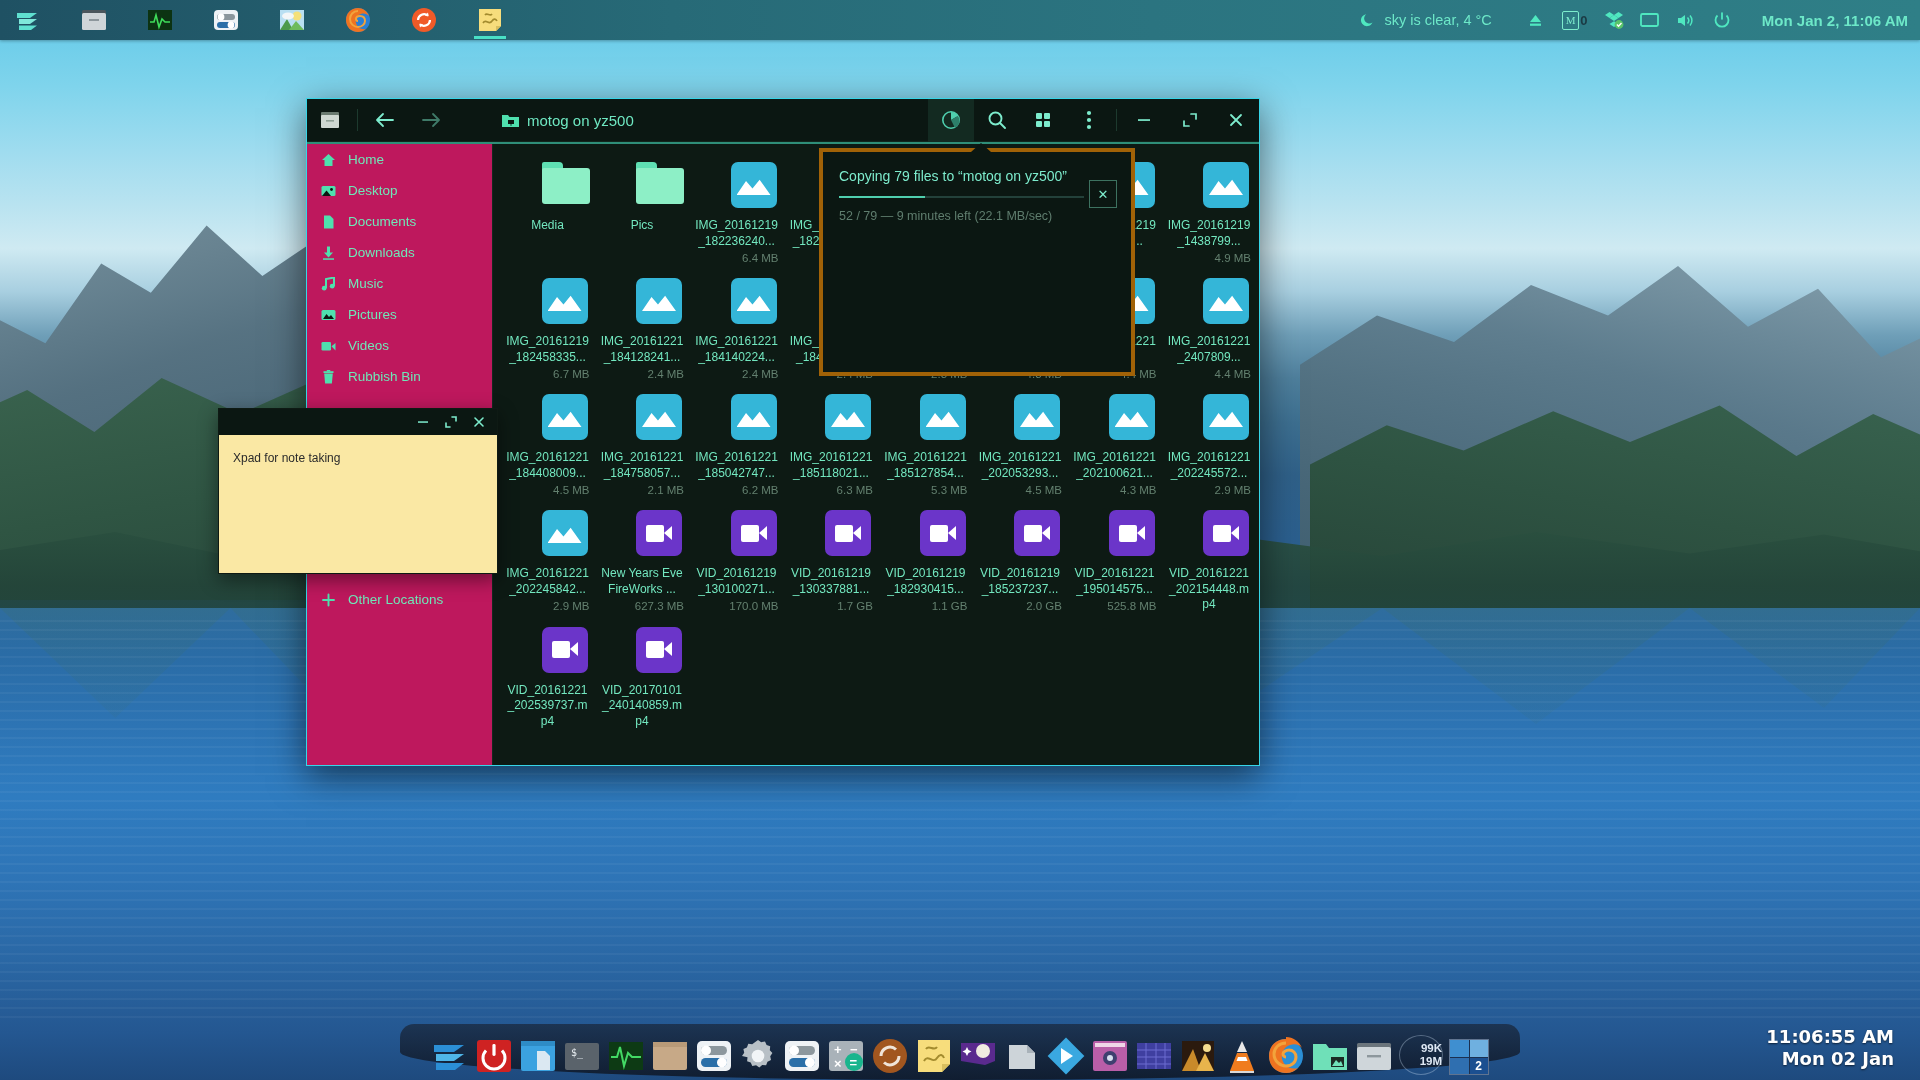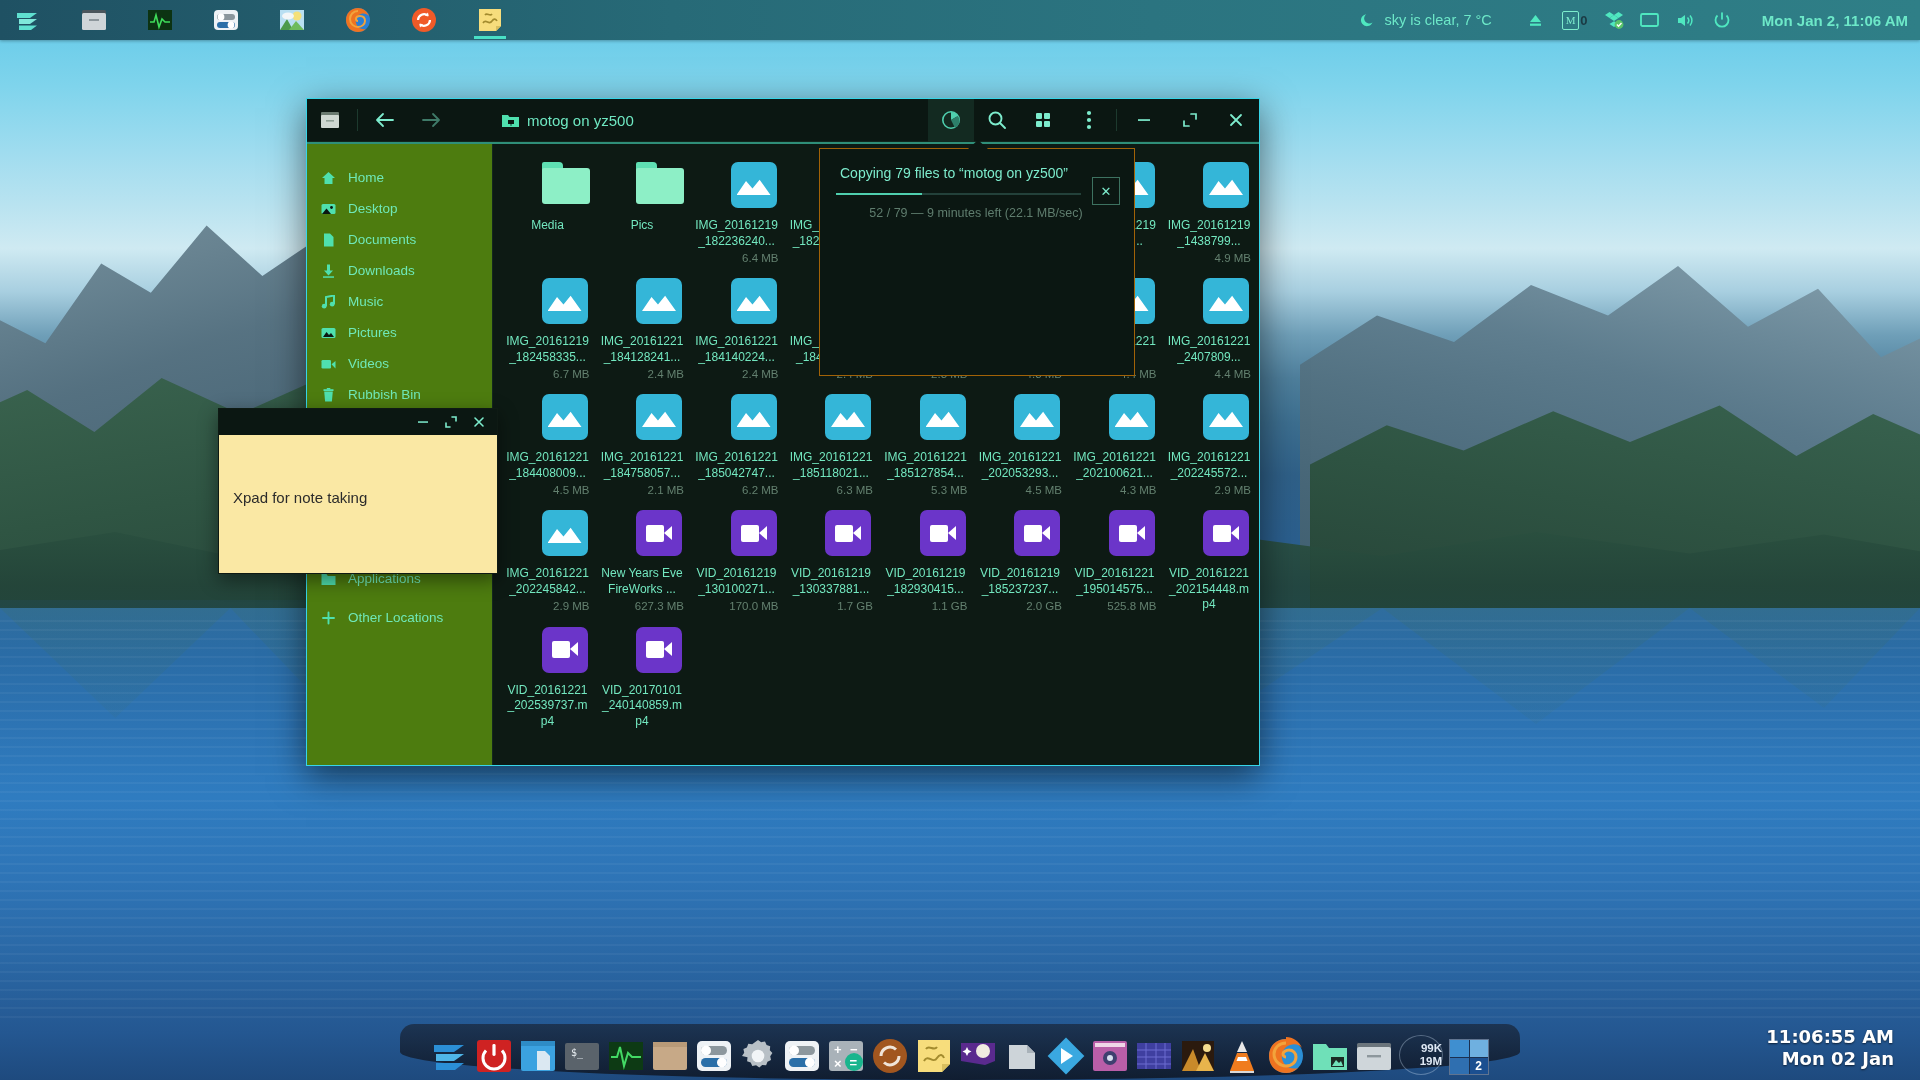--- a/index.html
+++ b/index.html
@@ -135,21 +135,21 @@
   .hdr-title {
     display:flex; align-items:center; gap:8px; color:#6fe8c2; font-size:15px;
     margin-left:48px;
   }
   .hdr-right { margin-left:auto; display:flex; align-items:center; }
   .hdr-btn.progress-btn { background:#132a21; }
   .fm-accent-line { height:2px; background:#2f8f79; flex:0 0 auto; }
 
   .fm-body { flex:1; display:flex; min-height:0; }
   .fm-sidebar {
-    width:186px; background:#4d7c0f; flex:0 0 auto; padding-top:18px;
+    width:186px; background:#be185d; flex:0 0 auto; padding-top:0;
     border-right:1px solid #13271f; overflow:hidden;
   }
   .sb-item {
     display:flex; align-items:center; gap:12px; height:31px; padding-left:14px;
     color:#6fe8b8; font-size:13.5px; cursor:pointer;
   }
   .sb-sep { height:10px; }
 
   .fm-main {
     flex:1; background:#0d1a14; position:relative; overflow:hidden;
@@ -195,22 +195,22 @@
   .ico-vid .cam {
     position:relative; width:26px; height:17px;
   }
   .ico-vid .cam .box { position:absolute; left:0; top:0; width:18px; height:17px; background:#fff; border-radius:2px; }
   .ico-vid .cam .tri { position:absolute; right:0; top:1px; width:0; height:0;
     border-top:7.5px solid transparent; border-bottom:7.5px solid transparent; border-right:8px solid #fff; }
 
   
   .copy-pop {
     position:absolute; left:819px; top:148px; width:316px; height:228px;
-    background:#0b1712; border:1px solid #a16207;
-    z-index:200; padding:16px 18px 0 16px;text-align:center;
+    background:#0b1712; border:4px solid #a16207;
+    z-index:200; padding:16px 18px 0 16px;
   }
   .copy-pop::before {
     content:''; position:absolute; top:-9px; left:148px;
     border-left:10px solid transparent; border-right:10px solid transparent;
     border-bottom:9px solid #0b1712;
   }
   .copy-title { color:#7deccd; font-size:14px; margin-bottom:12px; padding-right:44px; }
   .copy-bar { height:2px; background:#23413a; width:245px; position:relative; }
   .copy-bar .fill { position:absolute; left:0; top:0; height:2px; background:#4fcfae; width:35%; }
   .copy-sub { color:#5f7d6e; font-size:12.5px; margin-top:11px; }
@@ -226,21 +226,21 @@
     z-index:300; box-shadow:0 6px 18px rgba(0,0,0,.45);
     display:flex; flex-direction:column;
     border:1px solid #0e1a14;
   }
   .xpad-bar {
     height:26px; background:#0b1712; display:flex; align-items:center; justify-content:flex-end;
     gap:4px; padding-right:6px;
   }
   .xpad-btn { width:24px; height:24px; display:flex; align-items:center; justify-content:center; color:#7deccd; font-size:12px; cursor:pointer; }
   .xpad-body { flex:1; background:#fae8a4; padding:16px 14px; }
-  .xpad-text { color:#2b2b2b; font-size:15px;margin-top:38px; }
+  .xpad-text { color:#2b2b2b; font-size:12px; }
 
   
   .dock-wrap {
     position:absolute; left:0; right:0; bottom:0; height:66px; z-index:400;
     display:flex; align-items:flex-end; justify-content:center;
   }
   .dock-plate {
     position:absolute; left:50%; transform:translateX(-50%);
     bottom:0; width:1120px; height:56px;
     background: linear-gradient(to bottom, rgba(25,38,58,.72), rgba(14,22,36,.86));
@@ -363,21 +363,21 @@
     </div>
   </div>
 
   <div class="tp-right">
     <div class="tp-weather">
       <span>
         <svg width="16" height="16" viewBox="0 0 16 16">
           <path d="M12.5 10.5 A6 6 0 1 1 6.2 2.2 A5 5 0 0 0 12.5 10.5 z" fill="#4fe8c0"></path>
         </svg>
       </span>
-      <span>sky is clear, 7 °C</span>
+      <span>sky is clear, 4 °C</span>
     </div>
 
     <div class="tp-tray-ico">
       <svg width="17" height="17" viewBox="0 0 17 17">
         <path d="M8.5 3 L14 10 H3 z" fill="#4fe8c0"></path>
         <rect x="3" y="11.6" width="11" height="2.2" fill="#4fe8c0"></rect>
       </svg>
     </div>
 
     <div class="tp-tray-ico badge-m" style="width:42px;">

